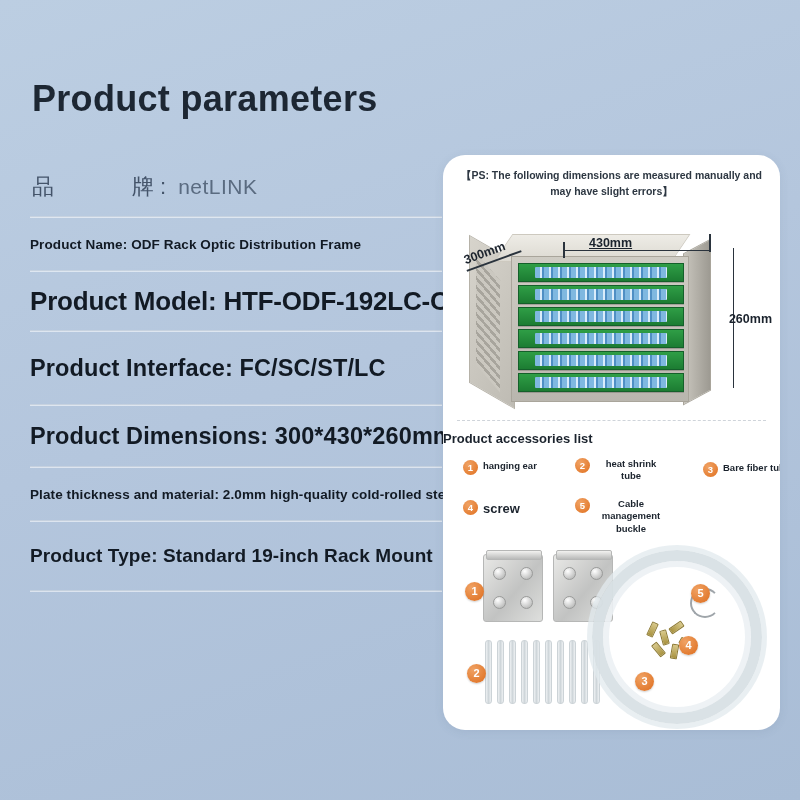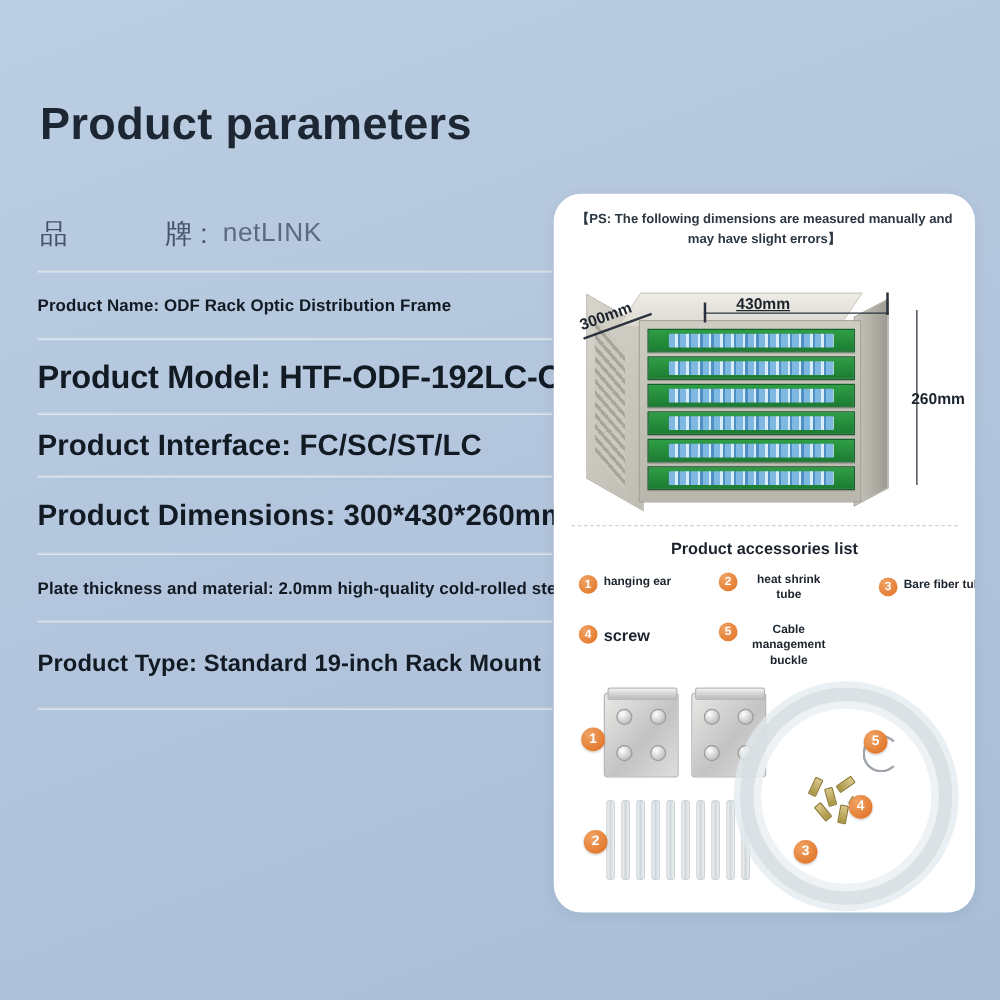--- a/index.html
+++ b/index.html
@@ -26,21 +26,21 @@
   .brand-value{font-size:21px;color:#5a6b80;letter-spacing:.5px;}
 
   .rule{height:1px;background:rgba(255,255,255,.55);border-top:1px solid rgba(120,140,165,.22);}
   .row{display:flex;align-items:center;}
   .row-txt{color:#121a24;font-weight:700;letter-spacing:.1px;white-space:nowrap;}
   .t-sm{font-size:13.5px;font-weight:700;}
   .t-md{font-size:19px;}
   .t-lg{font-size:23.5px;}
   .t-xl{font-size:26px;letter-spacing:-.2px;}
 
-  .r1{height:52px;} .r2{height:58px;} .r3{height:48px;}
+  .r1{height:52px;} .r2{height:58px;} .r3{height:72px;}
   .r4{height:60px;} .r5{height:52px;} .r6{height:68px;}
 
   .footer-note{
     position:absolute;left:46px;top:702px;width:700px;
     font-size:13.5px;font-weight:700;color:#121a24;white-space:nowrap;
   }
 
   
   .card{
     position:absolute;left:443px;top:115px;width:337px;height:575px;
@@ -96,21 +96,21 @@
   }
   .rk-vent{
     position:absolute;left:6px;top:20px;width:24px;height:112px;
     background:repeating-linear-gradient(180deg,#cbc8c0 0 5px,#a8a59d 5px 9px);
     transform:skewY(30deg);
   }
 
   .dash{height:0;border-top:1px dashed #cfd4da;margin:6px 14px 0;}
 
   .acc-title{
-    text-align:center;font-size:13px;font-weight:700;color:#1b232d;margin:10px 0 10px;
+    font-size:13px;font-weight:700;color:#1b232d;margin:10px 0 10px;
   }
   .legend{position:relative;height:86px;margin:0 12px;}
   .lg{position:absolute;display:flex;align-items:flex-start;gap:5px;}
   .badge{
     flex:none;width:15px;height:15px;border-radius:50%;
     background:radial-gradient(circle at 34% 30%,#f0a264,#e0701f);
     color:#fff;font-size:9.5px;font-weight:700;line-height:15px;text-align:center;
   }
   .lg-txt{font-size:9.5px;line-height:1.35;color:#1b232d;font-weight:700;}
   .lg-txt.big{font-size:13px;font-weight:700;}

